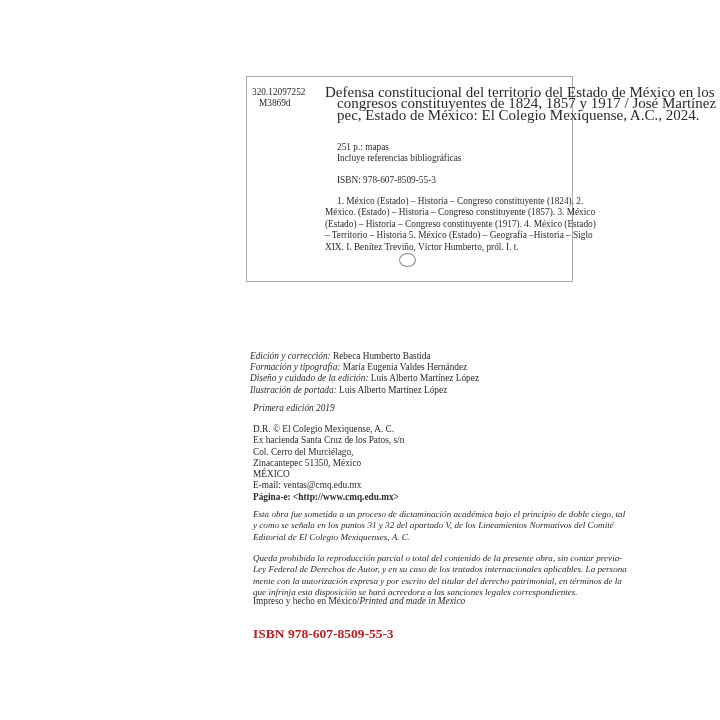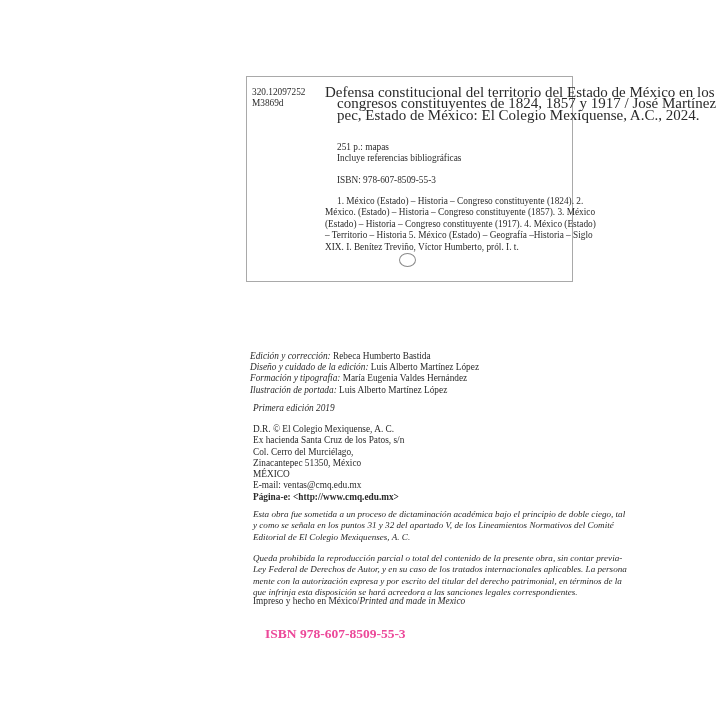--- a/index.html
+++ b/index.html
@@ -3,21 +3,21 @@
 <meta charset="utf-8">
 <style>
   html, body { margin:0; padding:0; background:#ffffff; }
   body { width:720px; height:720px; position:relative; overflow:hidden;
          font-family:"Liberation Serif","DejaVu Serif",serif; color:#2a2a2a; }
   .page { position:absolute; left:0; top:0; width:720px; height:608px;margin-left:21px; }
   .cip-box { position:absolute; left:225px; top:76px; width:327px; height:206px;
              border:1px solid #a9a9a9; box-sizing:border-box; }
   .t { position:absolute; font-size:9.3px; line-height:11.4px; white-space:nowrap; }
   .class-num { left:231px; top:87px; }
-  .cutter { left:231px; top:98px; }
+  .cutter { left:238px; top:98px; }
   .entry { position:absolute; left:304px; top:87px; width:246px; font-size:15px; line-height:11.4px; }
   .entry .l1 { display:block; white-space:nowrap; }
   .entry .ln { display:block; padding-left:12px; white-space:nowrap; }
   .phys { left:316px; top:142px; }
   .notes { left:316px; top:153px; }
   .isbn-cip { left:316px; top:175px; }
   .subjects { position:absolute; left:304px; top:196px; width:246px; font-size:9.3px; line-height:11.4px; }
   .subjects span { display:block; white-space:nowrap; }
   .subjects .first { padding-left:12px; }
   .circle { position:absolute; left:378px; top:253px; width:17px; height:14px;
@@ -27,21 +27,21 @@
   .credits i { font-style:italic;text-align:center; }
   .first-ed { left:232px; top:403px; font-style:italic; }
   .address { position:absolute; left:232px; top:424px; font-size:9.3px; line-height:11.3px; }
   .address div { white-space:nowrap; }
   .address .web { font-weight:bold; }
   .review { position:absolute; left:232px; top:509px; font-size:9.1px; line-height:11.3px; font-style:italic; }
   .review div, .legal div { white-space:nowrap; }
   .legal { position:absolute; left:232px; top:553px; font-size:9.1px; line-height:11.3px; font-style:italic; }
   .printed { left:232px; top:596px; }
   .printed i { font-style:italic; }
-  .isbn-big { left:244px; top:626px; font-size:13.5px; font-weight:bold; color:#ec4899; line-height:16px; }
+  .isbn-big { left:232px; top:626px; font-size:13.5px; font-weight:bold; color:#b91c1c; line-height:16px; }
 </style>
 </head>
 <body>
 
 <div class="page">
 
   <div class="cip-box"></div>
 
   <div class="t class-num">320.12097252</div>
   <div class="t cutter">M3869d</div>
@@ -61,22 +61,22 @@
     <span>México. (Estado) – Historia – Congreso constituyente (1857). 3. México</span>
     <span>(Estado) – Historia – Congreso constituyente (1917). 4. México (Estado)</span>
     <span>– Territorio – Historia 5. México (Estado) – Geografía –Historia – Siglo</span>
     <span>XIX. I. Benítez Treviño, Víctor Humberto, pról. I. t.</span>
   </div>
 
   <div class="circle"></div>
 
   <div class="credits">
     <div><i>Edición y corrección:</i> <span>Rebeca Humberto Bastida</span></div>
+    <div><i>Formación y tipografía:</i> <span>María Eugenia Valdes Hernández</span></div>
     <div><i>Diseño y cuidado de la edición:</i> <span>Luis Alberto Martínez López</span></div>
-    <div><i>Formación y tipografía:</i> <span>María Eugenia Valdes Hernández</span></div>
     <div><i>Ilustración de portada:</i> <span>Luis Alberto Martínez López</span></div>
   </div>
 
   <div class="t first-ed">Primera edición 2019</div>
 
   <div class="address">
     <div>D.R. © El Colegio Mexiquense, A. C.</div>
     <div>Ex hacienda Santa Cruz de los Patos, s/n</div>
     <div>Col. Cerro del Murciélago,</div>
     <div>Zinacantepec 51350, México</div>

